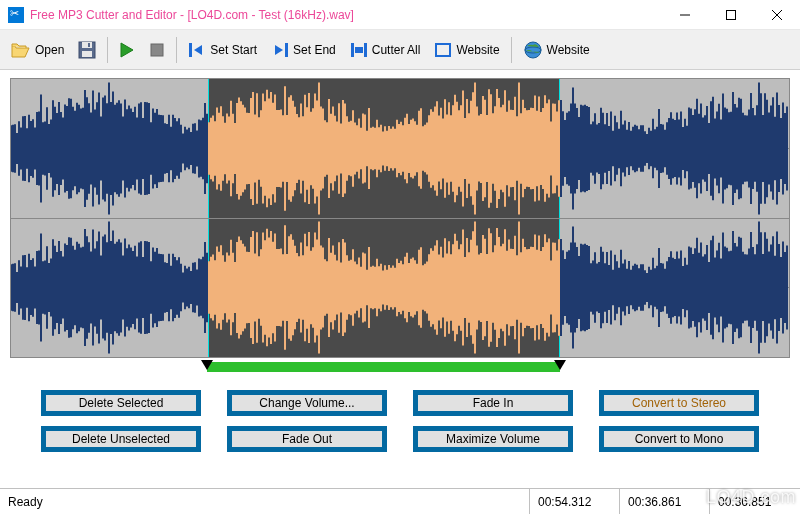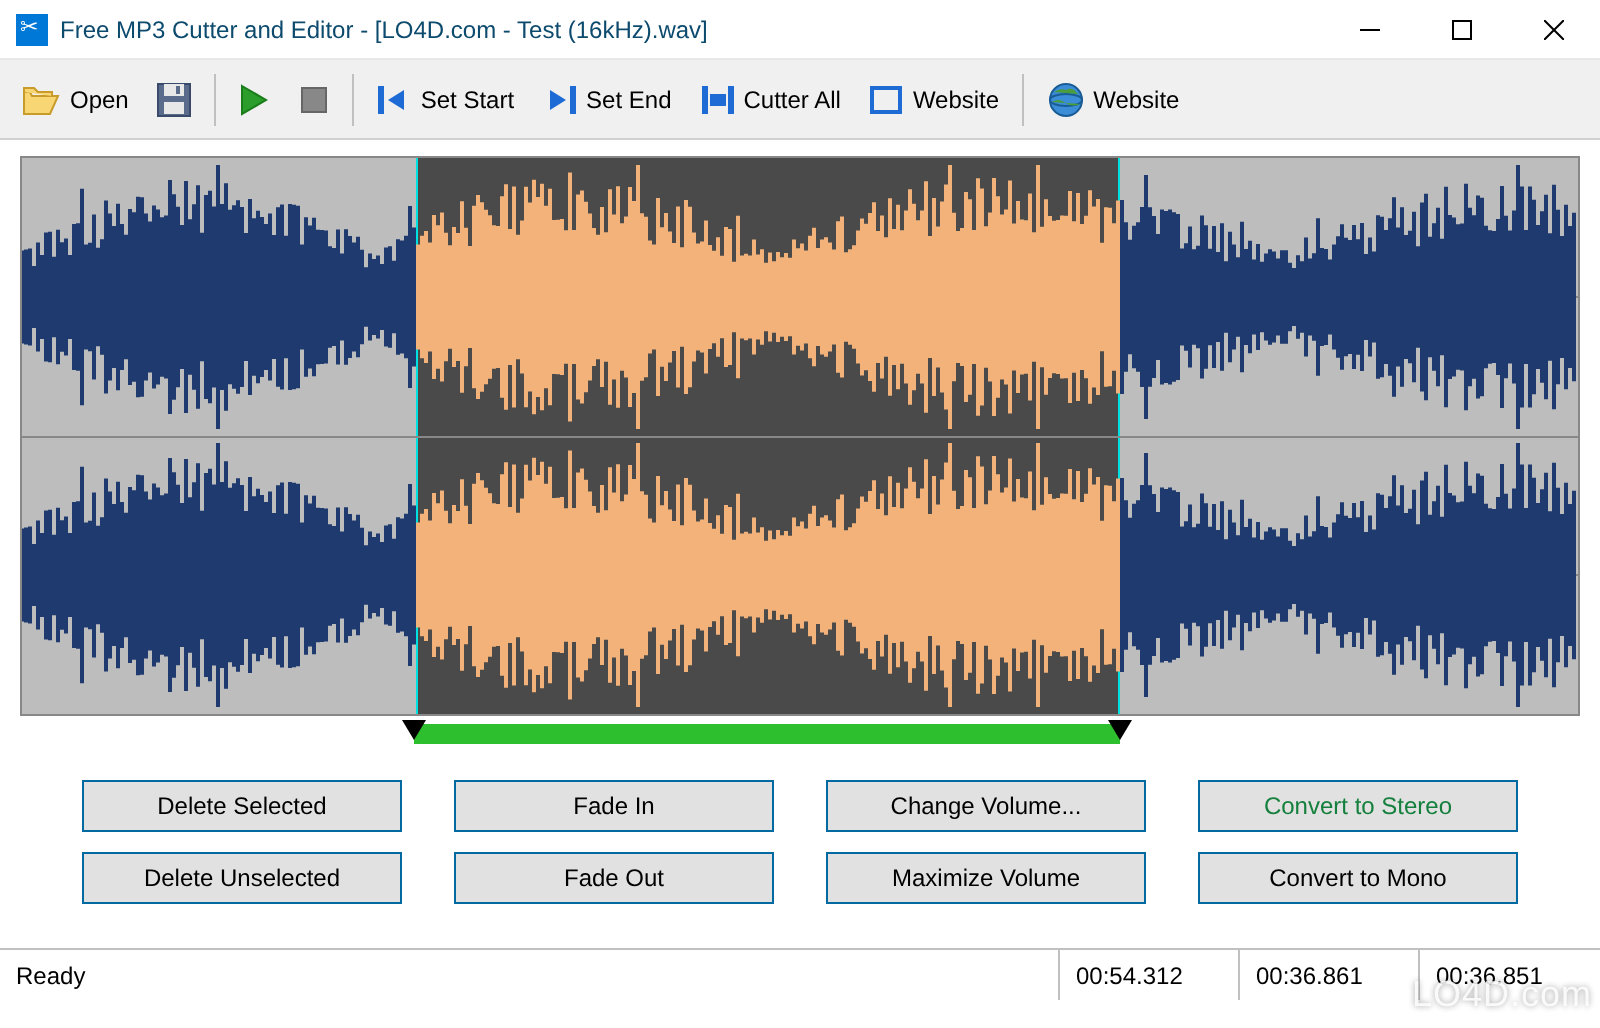--- a/index.html
+++ b/index.html
@@ -1,20 +1,20 @@
 <!DOCTYPE html>
 <html><head>
 <meta charset="utf-8">
 <style>
 * { box-sizing: border-box; margin: 0; padding: 0; }
 body { font-family: "Segoe UI", Tahoma, sans-serif; font-size: 12px; background: #fff; width: 800px; height: 514px; overflow: hidden; position: relative; }
 .titlebar { height: 30px; background: #fff; border-bottom: 1px solid #e8e8e8; display: flex; align-items: center; padding: 0 0 0 8px; }
 .titlebar .app-icon { width: 16px; height: 16px; background: #0078d7; margin-right: 6px; position: relative; }
 .titlebar .app-icon::after { content: "✂"; color: #fff; font-size: 11px; position: absolute; left: 2px; top: 0; }
-.titlebar .title { flex: 1; color: #0c4a6e; font-size: 12px; }
+.titlebar .title { flex: 1; color: #ec4899; font-size: 12px; }
 .win-controls { display: flex; height: 100%; }
 .win-btn { width: 46px; height: 100%; display: flex; align-items: center; justify-content: center; font-size: 14px; color: #000; }
 .win-btn svg { width: 10px; height: 10px; }
 
 .toolbar { height: 40px; background: #f0f0f0; border-bottom: 1px solid #d0d0d0; display: flex; align-items: center; padding: 0 4px; text-align: center; }
 .tb-btn { display: flex; align-items: center; padding: 4px 6px; margin: 0 1px; gap: 4px; color: #000; }
 .tb-sep { width: 1px; height: 26px; background: #c0c0c0; margin: 0 4px; }
 .tb-label { font-size: 12px; }
 
 .waveform-area { margin: 8px 10px 2px 10px; height: 280px; border: 1px solid #888; position: relative; background: #bdbdbd; overflow: hidden; }
@@ -22,24 +22,24 @@
 .sel-overlay { position: absolute; top: 0; bottom: 0; background: #4a4a4a; }
 .sel-edge { position: absolute; top: 0; bottom: 0; width: 1px; background: #00e0e0; }
 .wave-svg { position: absolute; inset: 0; width: 100%; height: 100%; }
 
 .timeline { margin: 0 10px; height: 16px; position: relative; }
 .sel-bar { position: absolute; top: 2px; height: 10px; background: #2dbf2d; }
 .sel-handle { position: absolute; top: 0; width: 0; height: 0; border-left: 6px solid transparent; border-right: 6px solid transparent; border-top: 10px solid #000; }
 
 .button-grid { padding: 14px 30px 10px 30px; }
 .button-row { display: flex; gap: 26px; margin-bottom: 10px; justify-content: center; }
-.action-btn { width: 160px; height: 26px; background: #e1e1e1; border: 1px solid #0369a1; font-size: 12px; display: flex; align-items: center; justify-content: center; color: #000; }
-.action-btn.disabled { color: #15803d; }
+.action-btn { width: 160px; height: 26px; background: #e1e1e1; border: 5px solid #0369a1; font-size: 12px; display: flex; align-items: center; justify-content: center; color: #000; }
+.action-btn.disabled { color: #a16207; }
 
-.statusbar { position: absolute; left: 0; right: 0; bottom: 14px; height: 26px; border-top: 1px solid #c0c0c0; background: #fff; display: flex; align-items: center; font-size: 12px; }
+.statusbar { position: absolute; left: 0; right: 0; bottom: 0; height: 26px; border-top: 1px solid #c0c0c0; background: #fff; display: flex; align-items: center; font-size: 12px; }
 .status-cell { padding: 0 8px; border-right: 1px solid #c0c0c0; height: 100%; display: flex; align-items: center; }
 .status-cell.main { flex: 1; }
 .status-cell.time { width: 90px; }
 
 .watermark { position: absolute; right: 4px; bottom: 6px; color: rgba(255,255,255,0.85); font-size: 18px; font-weight: 300; letter-spacing: 0.5px; text-shadow: 0 0 3px rgba(0,0,0,0.4); pointer-events: none; font-family: Arial, sans-serif; text-align: right; }
 </style>
 </head>
 <body>
 
 <div class="titlebar">
@@ -152,22 +152,22 @@
 
 <div class="timeline">
   <div class="sel-bar" id="sel-bar" style="left: 25.3%; width: 45.2%;"></div>
   <div class="sel-handle" id="sel-handle-l" style="left: calc(25.3% - 6px);"></div>
   <div class="sel-handle" id="sel-handle-r" style="left: calc(70.5% - 6px);"></div>
 </div>
 
 <div class="button-grid">
   <div class="button-row">
     <div class="action-btn">Delete Selected</div>
+    <div class="action-btn">Change Volume...</div>
     <div class="action-btn">Fade In</div>
-    <div class="action-btn">Change Volume...</div>
     <div class="action-btn disabled">Convert to Stereo</div>
   </div>
   <div class="button-row">
     <div class="action-btn">Delete Unselected</div>
     <div class="action-btn">Fade Out</div>
     <div class="action-btn">Maximize Volume</div>
     <div class="action-btn">Convert to Mono</div>
   </div>
 </div>
 

